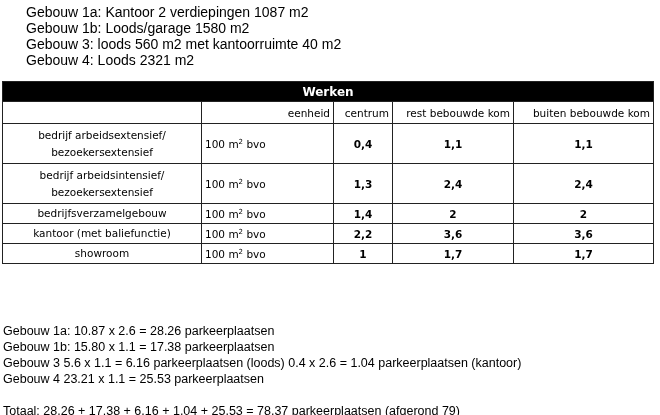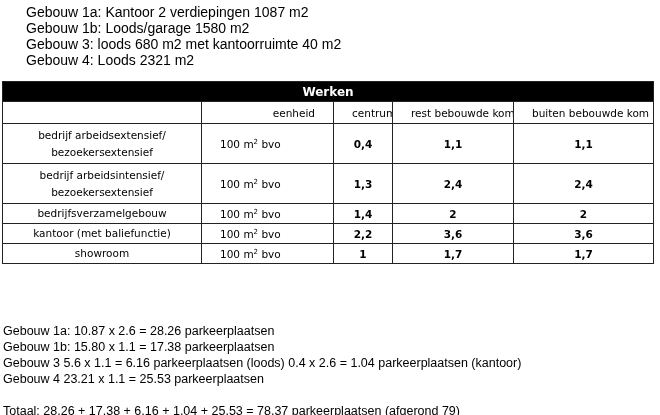--- a/index.html
+++ b/index.html
@@ -12,21 +12,21 @@
     font-size: 14px; line-height: 16px; margin-left: 23px;
   }
   .intro div, .calc div { white-space: nowrap; }
 
   .tbl-wrap { position: absolute; left: 2px; top: 81px; width: 651px; }
   table.werken {
     border-collapse: collapse; width: 651px; table-layout: fixed;
     font-family: "DejaVu Sans", sans-serif; font-size: 10.5px;
   }
   table.werken td, table.werken th {
-    border: 1px solid #222; padding: 0 18px; vertical-align: middle;
+    border: 1px solid #222; padding: 0 3px; vertical-align: middle;
     white-space: nowrap; overflow: hidden; margin-left: 28px;
   }
   .title-row th {
     background: #000; color: #fff; font-weight: bold; font-size: 12px;
     height: 19px; text-align: center; border-color: #000;
   }
   .head-row td { height: 21px; text-align: right; font-weight: normal; }
   .head-row td.first { text-align: left; }
   td.label { text-align: center; line-height: 17px; }
   td.unit { text-align: left; }
@@ -40,21 +40,21 @@
     font-size: 12.5px; line-height: 16px;
   }
   .calc .gap { height: 16px; }
 </style>
 </head>
 <body>
 
 <div class="intro">
   <div>Gebouw 1a: Kantoor 2 verdiepingen 1087 m2</div>
   <div>Gebouw 1b: Loods/garage 1580 m2</div>
-  <div>Gebouw 3: loods 680 m2 met kantoorruimte 40 m2</div>
+  <div>Gebouw 3: loods 560 m2 met kantoorruimte 40 m2</div>
   <div>Gebouw 4: Loods 2321 m2</div>
 </div>
 
 <div class="tbl-wrap">
   <table class="werken">
     <colgroup>
       <col style="width:199px">
       <col style="width:132px">
       <col style="width:59px">
       <col style="width:121px">

